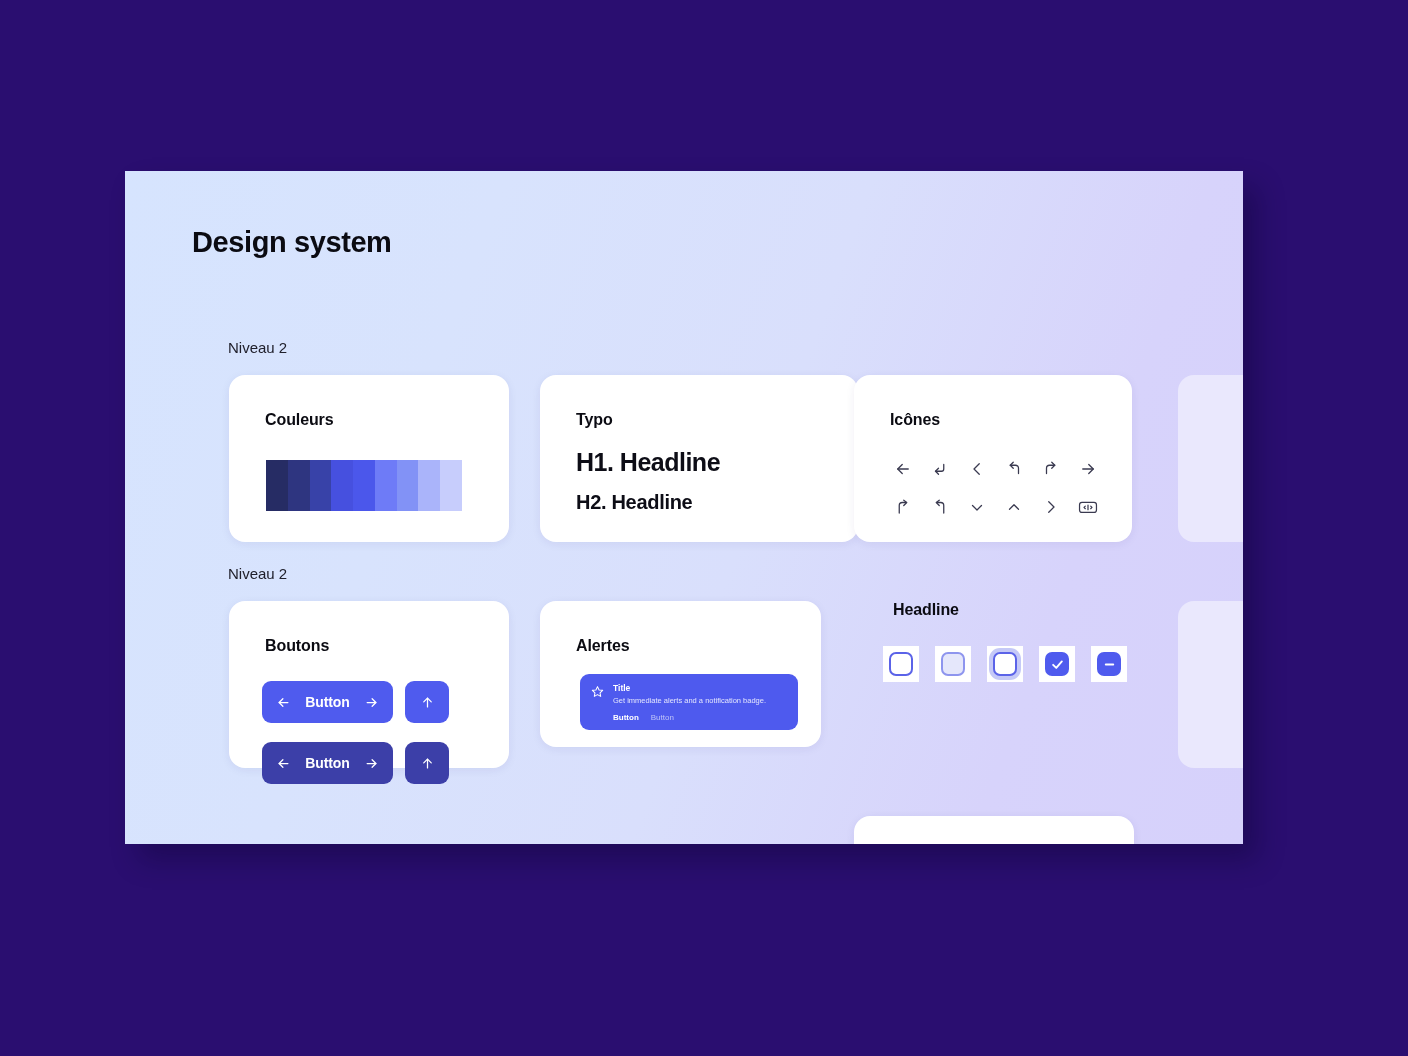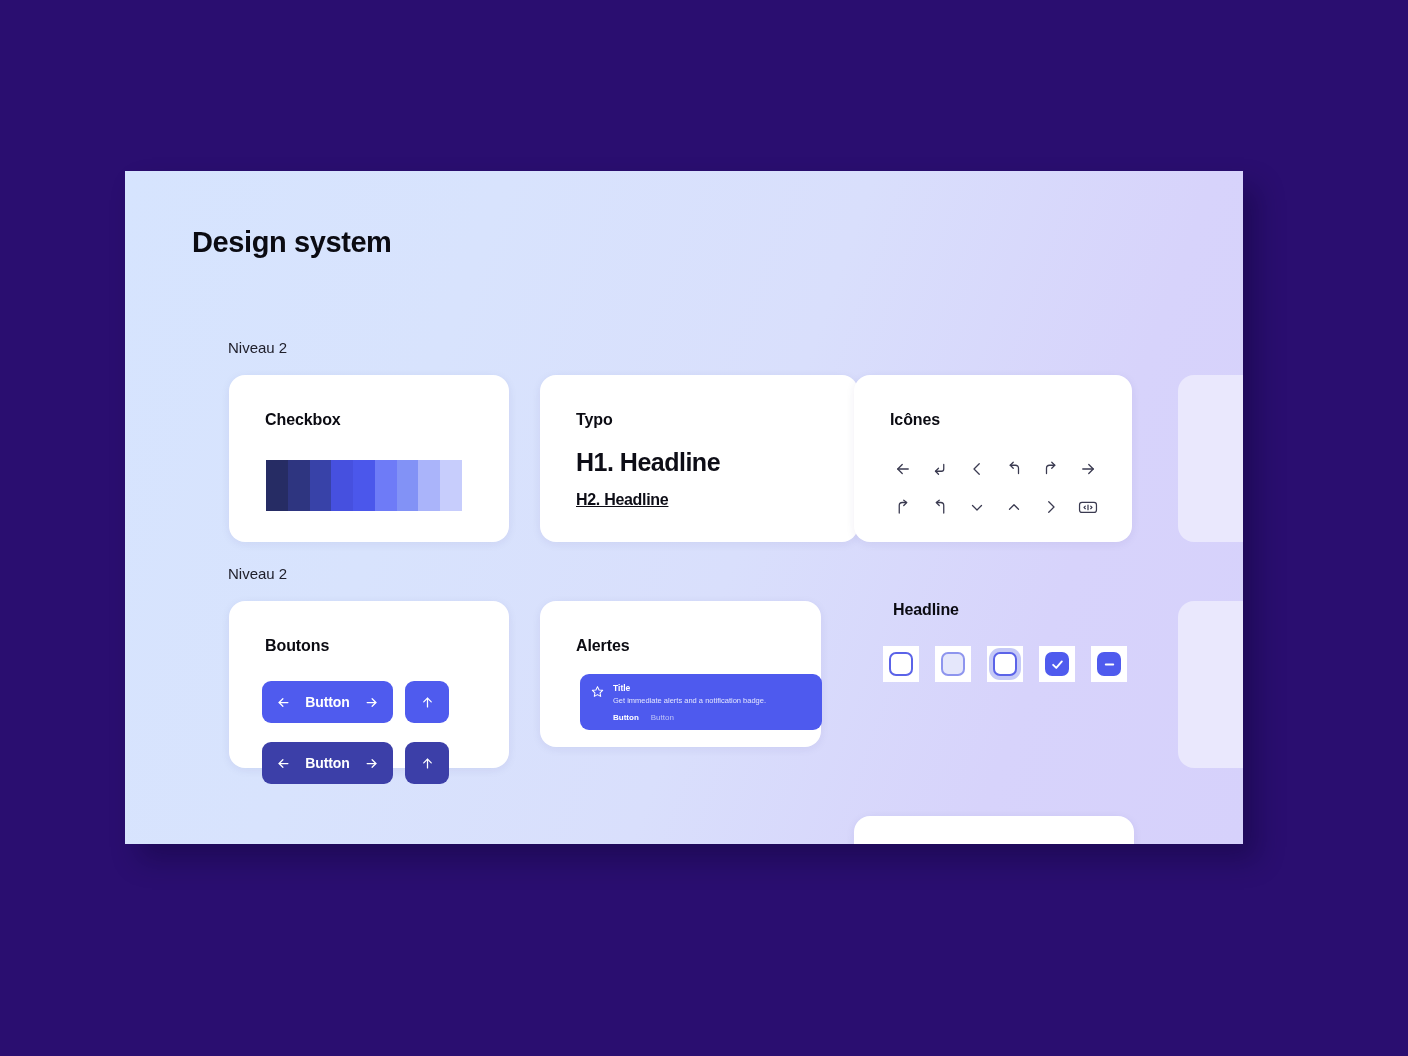--- a/index.html
+++ b/index.html
@@ -105,23 +105,22 @@
   .swatch { flex: 1 1 0; height: 100%; }
 
   
   #typo-h1 {
     position: absolute; left: 36px; top: 73px;
     font-size: 25px; font-weight: 700; color: #0D0D16;
     letter-spacing: -0.5px;
   }
   #typo-h2 {
     position: absolute; left: 36px; top: 116px;
-    font-size: 16px; font-weight: 700; color: #0D0D16;
+    font-size: 20px; font-weight: 700; color: #0D0D16;
     letter-spacing: -0.3px;
-    text-decoration: underline;
   }
 
   
   #icon-grid {
     position: absolute;
     left: 30px;
     top: 75px;
     width: 222px;
     display: grid;
     grid-template-columns: repeat(6, 1fr);
@@ -152,21 +151,21 @@
     cursor: pointer;
   }
   .btn-primary { background: #4F5BEE; }
   .btn-dark    { background: #3C3FA8; }
   .btn-wide svg, .btn-square svg { display: block; }
 
   
   #alert-box {
     position: absolute;
     left: 40px; top: 73px;
-    width: 242px; height: 56px;
+    width: 218px; height: 56px;
     background: #4E5AEE;
     border-radius: 9px;
     display: flex;
     padding: 9px 11px 0 11px;
     gap: 9px;
   }
   #alert-star { flex: 0 0 auto; padding-top: 1px; }
   #alert-body { flex: 1 1 auto; min-width: 0; }
   #alert-title {
     font-size: 8.5px; font-weight: 700; color: #FFFFFF;
@@ -227,21 +226,21 @@
 <div id="panel">
 
   <div id="header">
     <div id="title">Design system</div>
   </div>
 
   <div class="section-label" id="label-niveau1">Niveau 2</div>
   <div class="section-label" id="label-niveau2">Niveau 2</div>
 
   <div class="card" id="card-couleurs">
-    <div class="card-title">Checkbox</div>
+    <div class="card-title">Couleurs</div>
     <div id="swatches">
         <div class="swatch" style="background: rgb(38, 44, 100);"></div>
         <div class="swatch" style="background: rgb(46, 53, 128);"></div>
         <div class="swatch" style="background: rgb(56, 66, 168);"></div>
         <div class="swatch" style="background: rgb(70, 80, 223);"></div>
         <div class="swatch" style="background: rgb(75, 87, 235);"></div>
         <div class="swatch" style="background: rgb(110, 123, 247);"></div>
         <div class="swatch" style="background: rgb(130, 146, 246);"></div>
         <div class="swatch" style="background: rgb(170, 180, 250);"></div>
         <div class="swatch" style="background: rgb(199, 205, 252);"></div>

